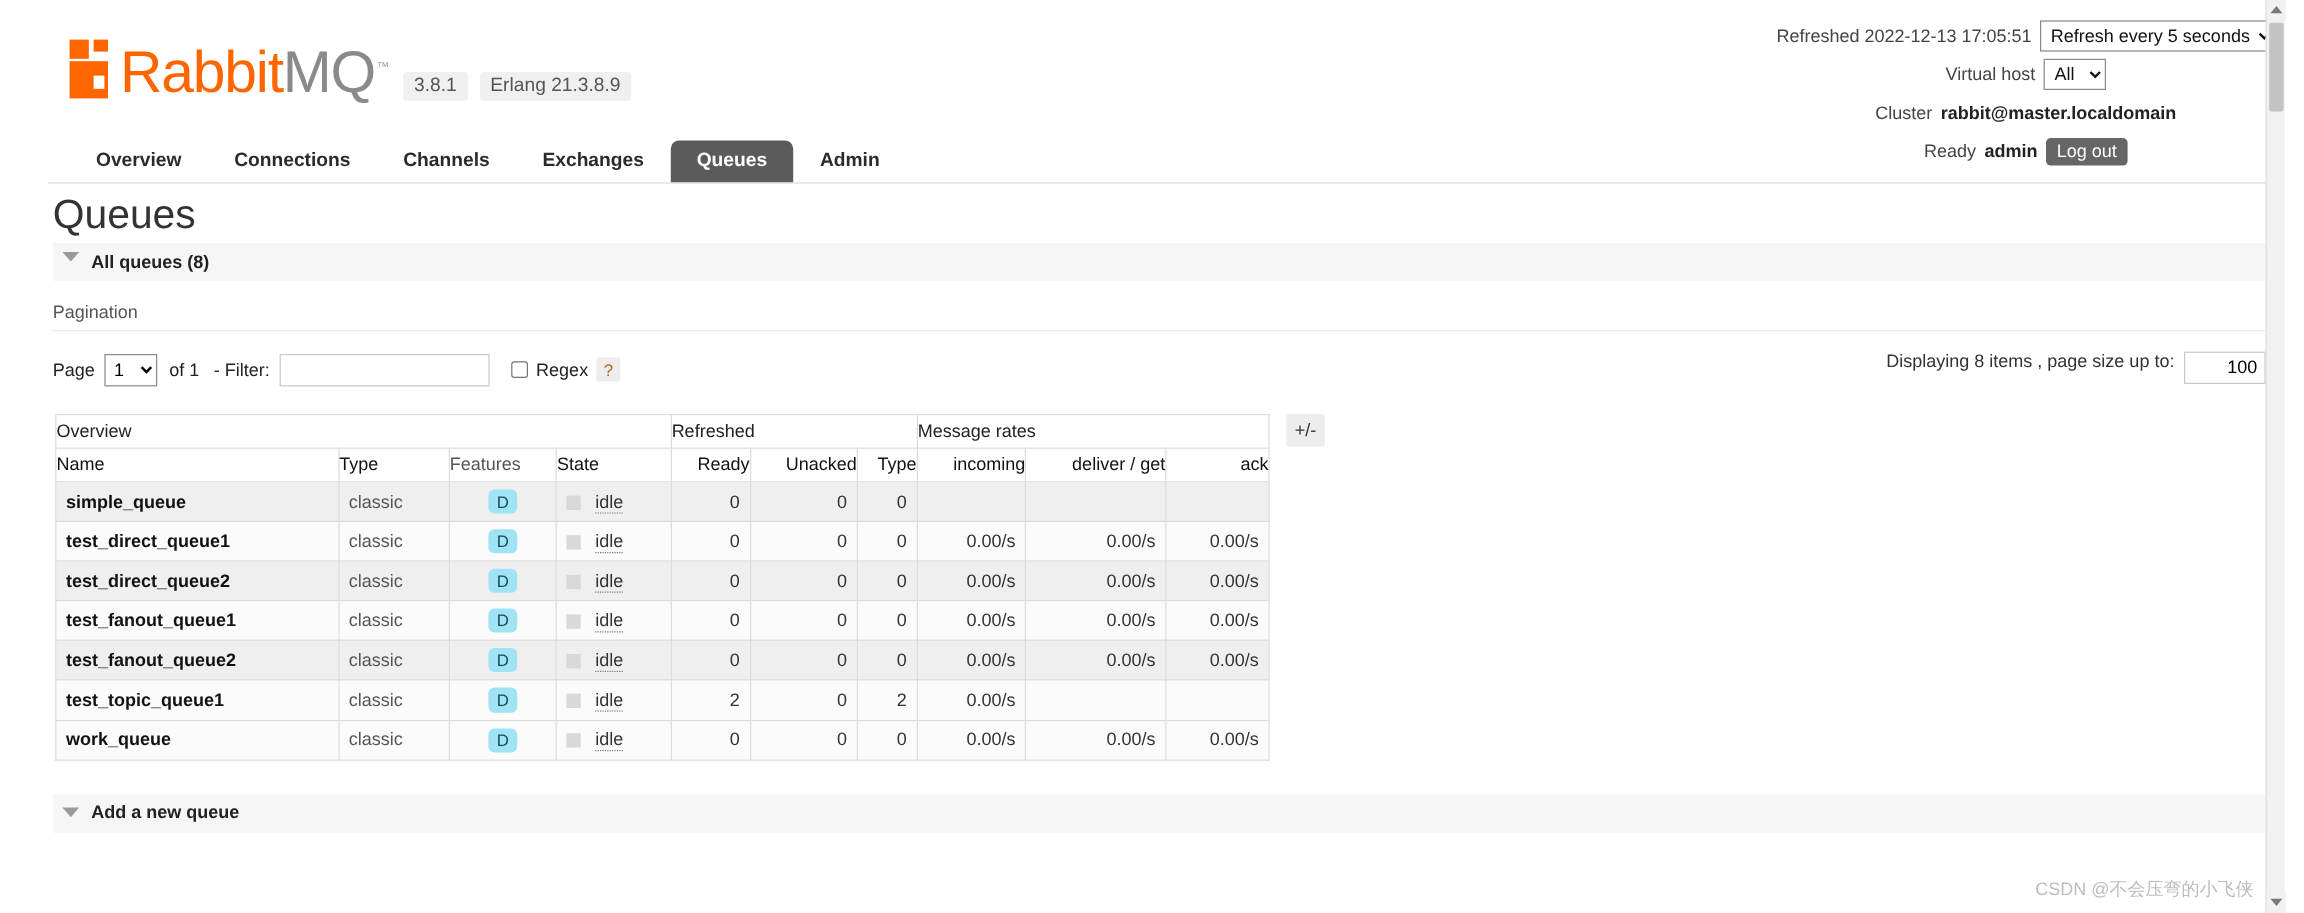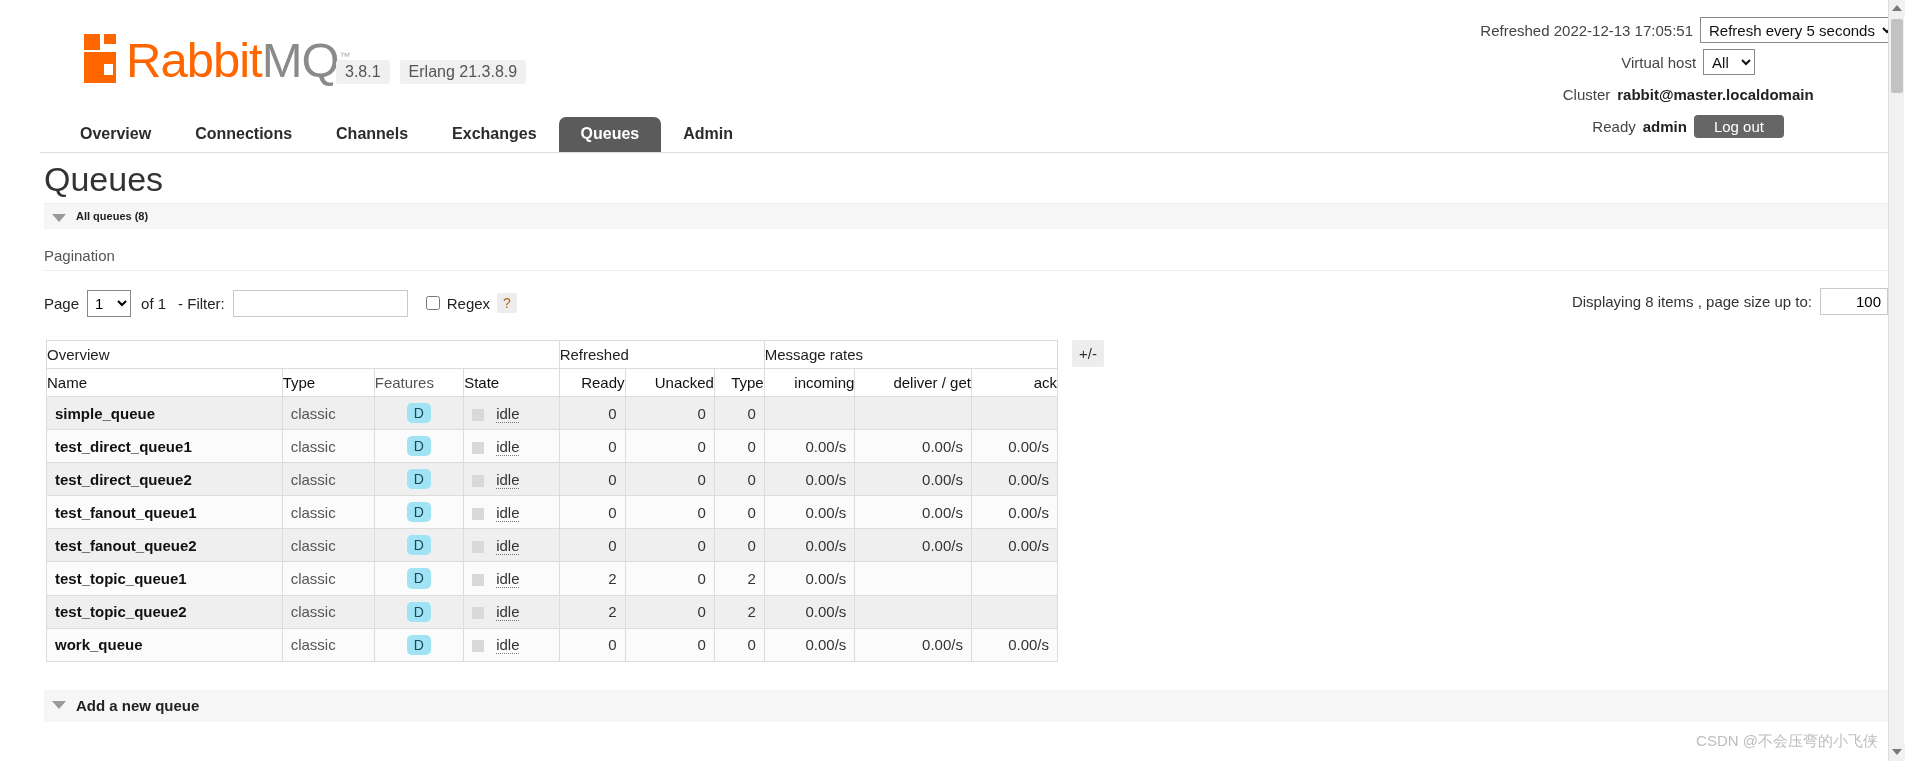--- a/index.html
+++ b/index.html
@@ -8,21 +8,21 @@
     width:1920px; height:761px;
     font-family:"Liberation Sans", sans-serif;
     font-size:15px; color:#111; background:#fff;
     overflow:hidden; position:relative;
   }
   #page { position:relative; width:1904px; height:761px; background:#fff; }
 
   
   #header { position:relative; height:150px; }
 
-  .logo-wrap { position:absolute; left:58px; top:33px; display:flex; align-items:center;margin-left:26px; }
+  .logo-wrap { position:absolute; left:58px; top:33px; display:flex; align-items:flex-start; }
   .logo-mark { position:relative; width:38px; height:49px; margin-right:4px; }
   .lm-a { position:absolute; left:0; top:0; width:16px; height:16px; background:#f60; }
   .lm-b { position:absolute; left:20px; top:0; width:12px; height:10px; background:#f60; }
   .lm-c { position:absolute; left:0; top:18px; width:32px; height:31px; background:#f60; }
   .lm-hole { position:absolute; left:20px; top:30px; width:9px; height:11px; background:#fff; }
   .logo-text { font-size:49px; line-height:46px; letter-spacing:-1px; font-weight:400; }
   .logo-rabbit { color:#f60; }
   .logo-mq { color:#8a8a8a; }
   .logo-tm { font-size:11px; color:#a8a8a8; vertical-align:super; margin-left:1px; }
 
@@ -37,41 +37,41 @@
   select.tr-sel {
     font-family:"Liberation Sans", sans-serif; font-size:15px;
     border:1px solid #888; background:#fff; color:#111;
     padding:2px 4px; height:26px;
   }
   #refresh-select { width:196px; }
   #vhost-select { width:52px; }
   .logout-btn {
     background:#666; color:#fff; border:none; border-radius:4px;
     font-family:"Liberation Sans", sans-serif; font-size:15px;
-    padding:3px 20px; margin-left:7px; cursor:pointer;
+    padding:3px 9px; margin-left:7px; cursor:pointer;
   }
 
   
   #tabs { position:absolute; left:58px; top:117px; display:flex; align-items:flex-end; }
   .tab {
     font-size:16px; font-weight:bold; color:#2b2b2b;
     padding:8px 22px 9px 22px; cursor:pointer; white-space:nowrap;
   }
   .tab.active { background:#5b5b5b; color:#fff; border-radius:7px 7px 0 0; }
   #tabrule { position:absolute; left:40px; right:14px; top:152px; height:1px; background:#ddd; }
 
   
   #main { position:absolute; left:0; top:160px; right:0; }
   .page-title { font-size:34px; font-weight:400; color:#333; margin:0 0 4px 44px; letter-spacing:0px; }
 
   .section-bar {
     background:#f6f6f6; border-top:1px solid #efefef;
     margin:0 16px 0 44px; padding:6px 0 7px 0;
-    font-weight:bold; font-size:11px; color:#222;
-    display:flex; align-items:flex-end;
+    font-weight:bold; font-size:15px; color:#222;
+    display:flex; align-items:flex-start;
   }
   .caret { display:inline-block; width:0;height:0;
     border-left:7px solid transparent; border-right:7px solid transparent;
     border-top:8px solid #9a9a9a; margin:0 10px 0 8px; }
 
   .subhead { margin:18px 0 0 44px; color:#555; font-size:15px; }
   .subrule { margin:6px 16px 0 44px; height:1px; background:#ececec; }
 
   
   .pagerow { position:relative; margin:17px 0 0 44px; height:30px; display:flex; align-items:center; }
@@ -83,21 +83,21 @@
     font-family:"Liberation Sans", sans-serif; font-size:15px;
     border:1px solid #c9c9c9; background:#fff; height:27px; width:175px; padding:2px 5px;
   }
   #regex-check { margin:0 0 0 18px; width:14px; height:14px; vertical-align:middle; }
   .regex-label { margin-left:7px; font-size:15px; color:#222; }
   .help-badge {
     background:#ededed; color:#b06a1e; font-size:14px; padding:2px 6px;
     margin-left:7px; border-radius:2px; cursor:pointer;
   }
   .displaying {
-    position:absolute; right:16px; top:0; display:flex; align-items:center;
+    position:absolute; right:16px; top:0; display:flex; align-items:flex-start;
     font-size:15px; color:#333; white-space:nowrap;
   }
   #pagesize-input {
     font-family:"Liberation Sans", sans-serif; font-size:15px;
     border:1px solid #c9c9c9; background:#fff; height:27px; width:68px;
     margin-left:8px; padding:2px 6px; text-align:right;
   }
 
   
   .table-wrap { margin:22px 0 0 46px; position:relative; width:1020px; }
@@ -322,32 +322,20 @@
               <td class="type">classic</td>
               <td class="feat"><span class="dbadge">D</span></td>
               <td class="state"><span class="state-box"></span><span class="state-txt">idle</span></td>
               <td class="num">2</td>
               <td class="num">0</td>
               <td class="num">2</td>
               <td class="num">0.00/s</td>
               <td class="num"></td>
               <td class="num"></td>
             </tr>
-            <tr class="odd">
-              <td class="name">test_topic_queue2</td>
-              <td class="type">classic</td>
-              <td class="feat"><span class="dbadge">D</span></td>
-              <td class="state"><span class="state-box"></span><span class="state-txt">idle</span></td>
-              <td class="num">2</td>
-              <td class="num">0</td>
-              <td class="num">2</td>
-              <td class="num">0.00/s</td>
-              <td class="num"></td>
-              <td class="num"></td>
-            </tr>
             <tr class="even">
               <td class="name">work_queue</td>
               <td class="type">classic</td>
               <td class="feat"><span class="dbadge">D</span></td>
               <td class="state"><span class="state-box"></span><span class="state-txt">idle</span></td>
               <td class="num">0</td>
               <td class="num">0</td>
               <td class="num">0</td>
               <td class="num">0.00/s</td>
               <td class="num">0.00/s</td>

